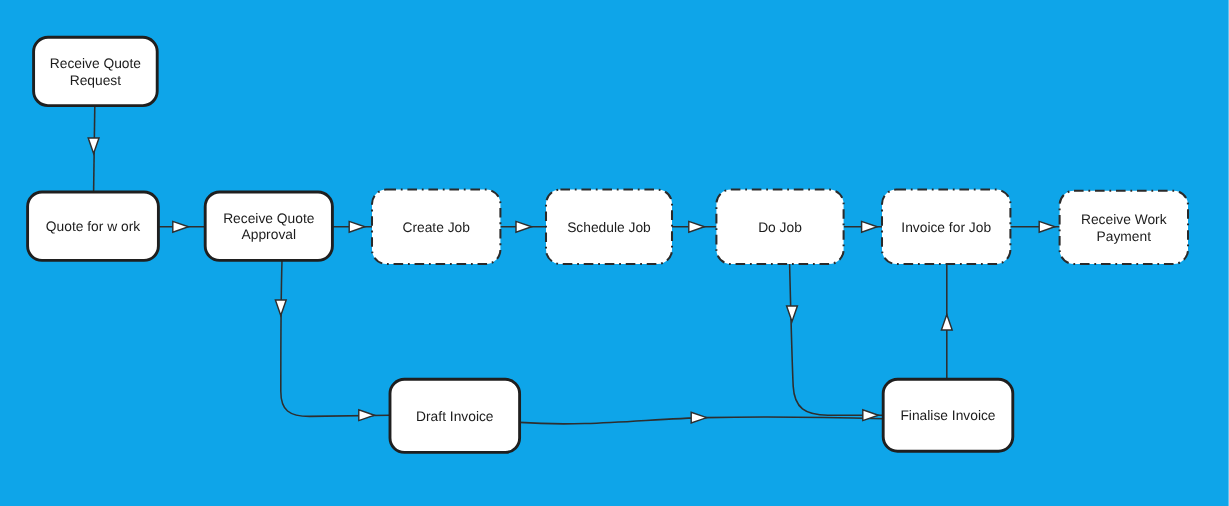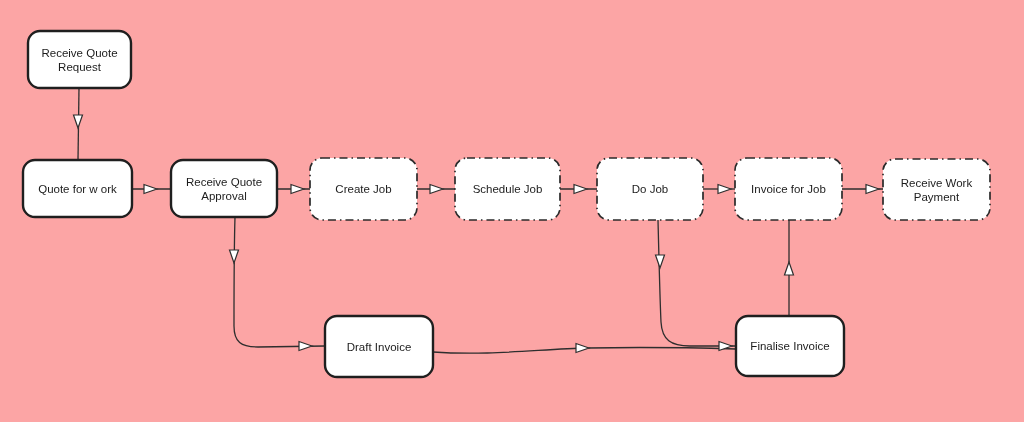--- a/index.html
+++ b/index.html
@@ -5,21 +5,21 @@
   html, body {
     margin: 0;
     padding: 0;
     background: #ffffff;
     font-family: "Liberation Sans", sans-serif;
   }
   .stage {
     position: relative;
     width: 1024px;
     height: 422px;
-    background: #fca5a5;
+    background: #0ea5e9;
     overflow: hidden;
   }
   svg text {
     font-family: "Liberation Sans", sans-serif;
     font-size: 11.5px;
     fill: #1c1c1c;
   }
   .node-rect-solid {
     fill: #ffffff;
     stroke: #1f1f1f;

